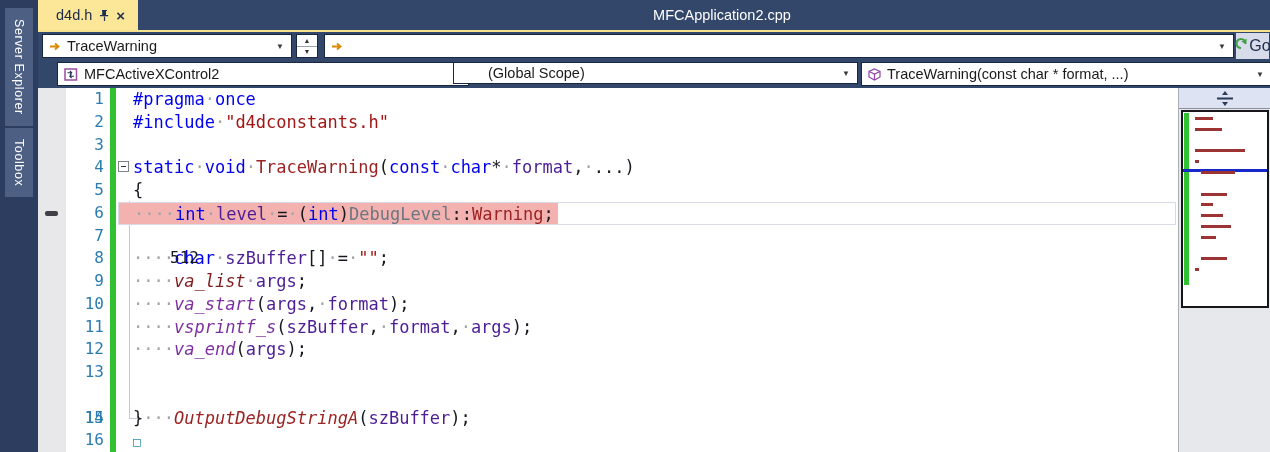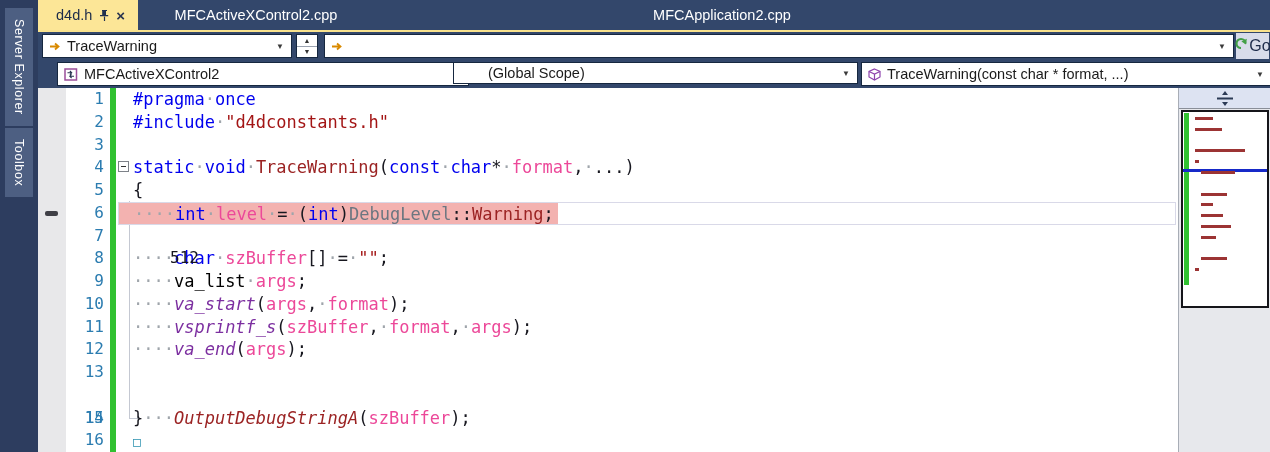--- a/index.html
+++ b/index.html
@@ -69,25 +69,25 @@
   .fold-box::after{content:"";position:absolute;left:2px;top:4px;width:5px;height:1px;background:#333;}
   .code-text{position:absolute;left:15px;top:0;white-space:pre;
              font-family:"DejaVu Sans Mono",monospace;font-size:17px;line-height:22.75px;color:#17171f;}
   .margin-dash{position:absolute;left:7px;top:9px;width:13px;height:5px;background:#3f3f46;
                border-radius:2px;cursor:pointer;}
   
   .tk.kw{color:#0000ee;} .tk.pp{color:#0000ee;}
   .tk.str{color:#a31515;}
   .tk.fn{color:#9b2323;}
   .tk.fni{color:#9b2323;font-style:italic;}
-  .tk.id{color:#ec4899;}
+  .tk.id{color:#4c1d95;}
   .tk.op{color:#17171f;} .tk.num{color:#17171f;}
   .tk.ws{color:#9fa5ab;}
   .tk.mac{color:#7c2fa0;font-style:italic;}
-  .tk.typ{color:#000000;}
+  .tk.typ{color:#7f1d1d;font-style:italic;}
   .tk.gray{color:#6c7680;}
   .tk.glyph{color:#2b91af;font-size:13px;}
 
   
   .scrollcol{position:absolute;right:0;top:88px;width:92px;height:364px;background:#e7e8ec;
              border-left:1px solid #a8adb6;box-sizing:border-box;cursor:pointer;}
   .splitter{position:absolute;left:0;top:0;width:100%;height:20px;background:#dde3f2;
             border-bottom:1px solid #8a8f99;display:flex;align-items:center;justify-content:center;
             cursor:row-resize;}
   .map{position:absolute;left:2px;top:22px;width:84px;height:194px;background:#fff;
@@ -111,23 +111,20 @@
 <div class="tabbar">
   <div class="tab active">
     <span class="lbl">d4d.h</span>
     <span class="pin">
       <svg width="11" height="13" viewBox="0 0 11 13">
           <path d="M3 1 h5 v1 h-1 v4 h2.2 v1.2 H1 V6 h2.2 V2 H3 Z" fill="#20304f"></path>
           <rect x="4.9" y="7.5" width="1.2" height="4.5" fill="#20304f"></rect>
         </svg>
     </span>
     <span class="close">×</span>
-  </div>
-  <div class="tab i1">
-    <span>MFCActiveXControl2.cpp</span>
   </div>
   <div class="tab i3">
     <span>MFCApplication2.cpp</span>
   </div>
 </div>
 <div class="tab-underline"></div>
 
 <div class="navrow r1">
   <div class="combo c1">
     <span class="ic">

